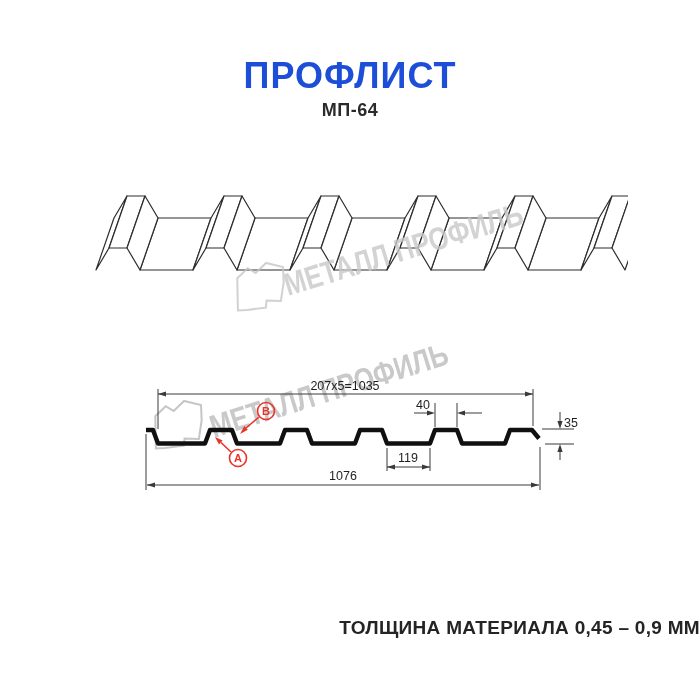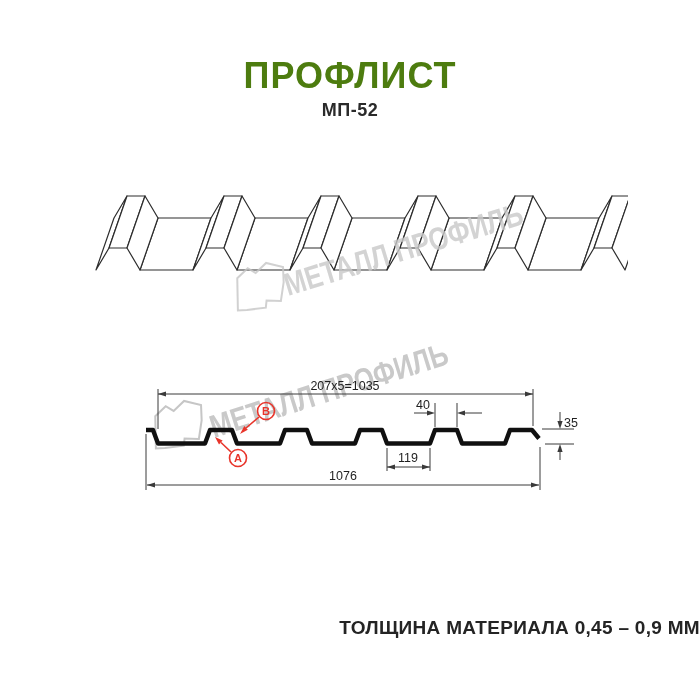--- a/index.html
+++ b/index.html
@@ -2,21 +2,21 @@
 <html><head>
 <meta charset="utf-8">
 <style>
   html,body { margin:0; padding:0; }
   body {
     width:700px; height:700px; background:#ffffff; position:relative;
     overflow:hidden; font-family:"Liberation Sans", sans-serif;
   }
   .title {
     position:absolute; top:55px; left:0; width:700px; text-align:center;
-    font-size:36px; font-weight:bold; letter-spacing:1px; color:#4d7c0f;
+    font-size:36px; font-weight:bold; letter-spacing:1px; color:#1d4ed8;
   }
   .subtitle {
     position:absolute; top:100px; left:0; width:700px; text-align:center;
     font-size:18px; font-weight:bold; letter-spacing:.5px; color:#2a2a2a;
   }
   .footer-note {
     position:absolute; top:617px; left:0; width:700px; text-align:right;
     font-size:19px; font-weight:bold; letter-spacing:.3px; color:#242424;
   }
   svg.drawing { position:absolute; left:0; top:0; }
@@ -28,21 +28,21 @@
   .thin { stroke:#3a3a3a; stroke-width:1; fill:none; }
   .ah   { fill:#3a3a3a; stroke:none; }
   .red-line { stroke:#e8352b; stroke-width:1.6; fill:none; }
   .red-fill { fill:#e8352b; stroke:none; }
   .wm-logo { fill:none; stroke:#c6c6c6; stroke-width:2; stroke-linejoin:miter; }
 </style>
 </head>
 <body>
 
 <div class="title">ПРОФЛИСТ</div>
-<div class="subtitle">МП-52</div>
+<div class="subtitle">МП-64</div>
 
 <svg class="drawing" width="700" height="700" viewBox="0 0 700 700">
 
   <defs>
     <clipPath id="sheetclip">
         <rect x="80" y="186" width="548" height="96"></rect>
       </clipPath>
   </defs>
 
   <g>

